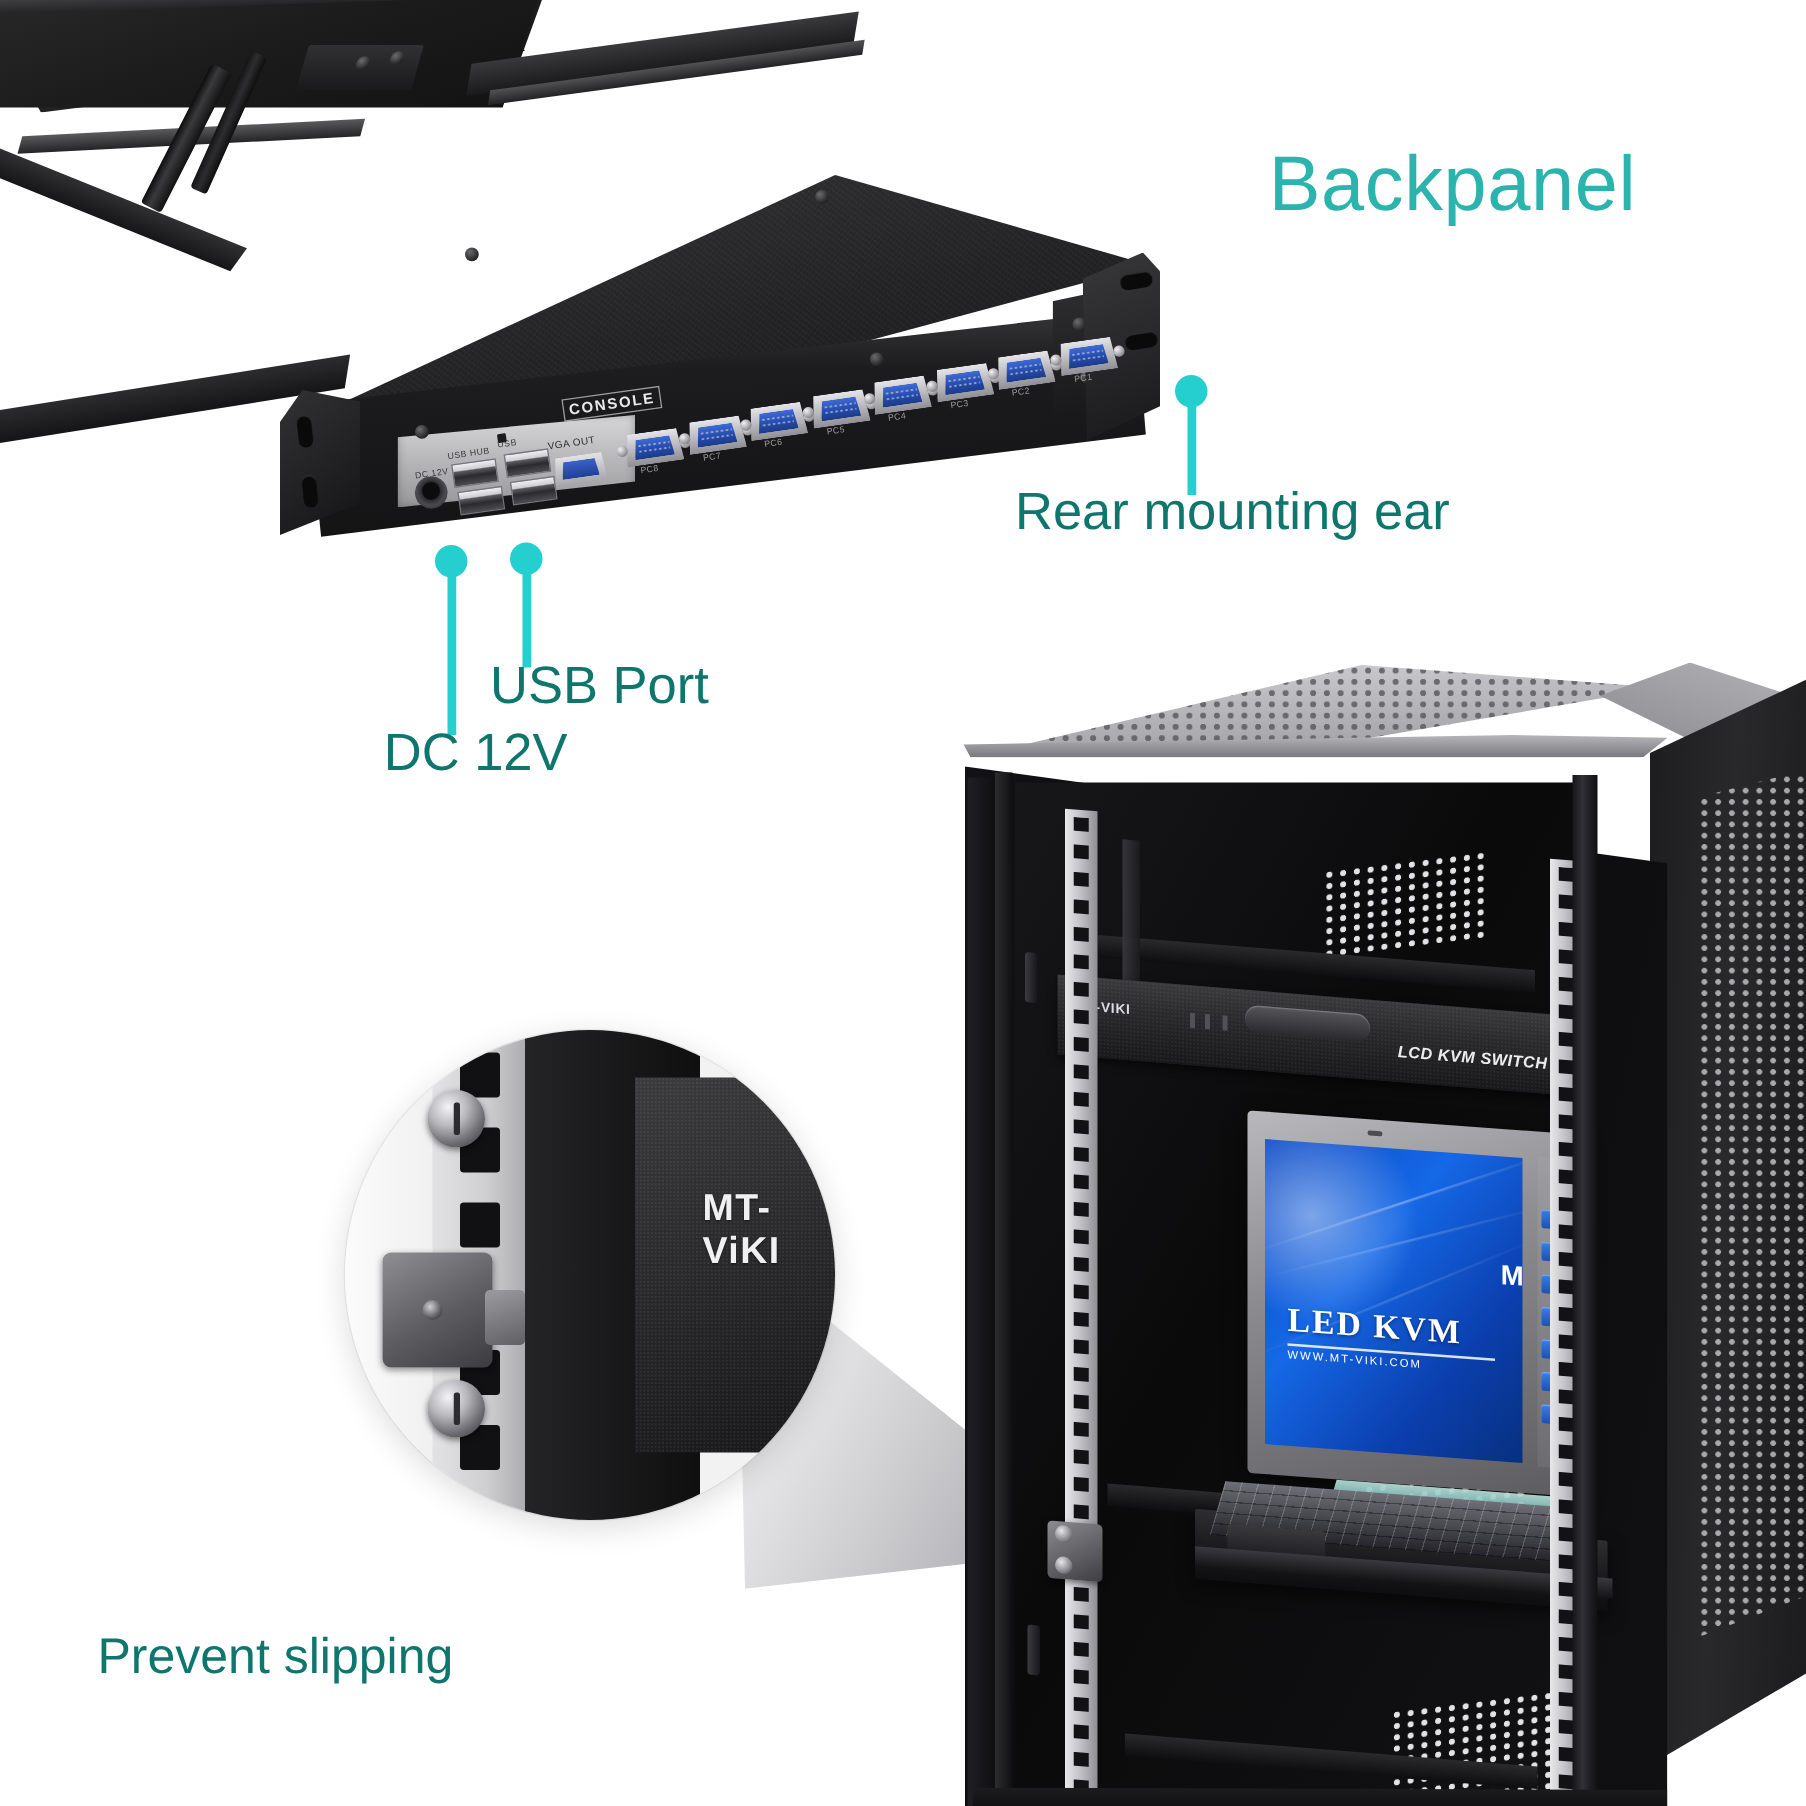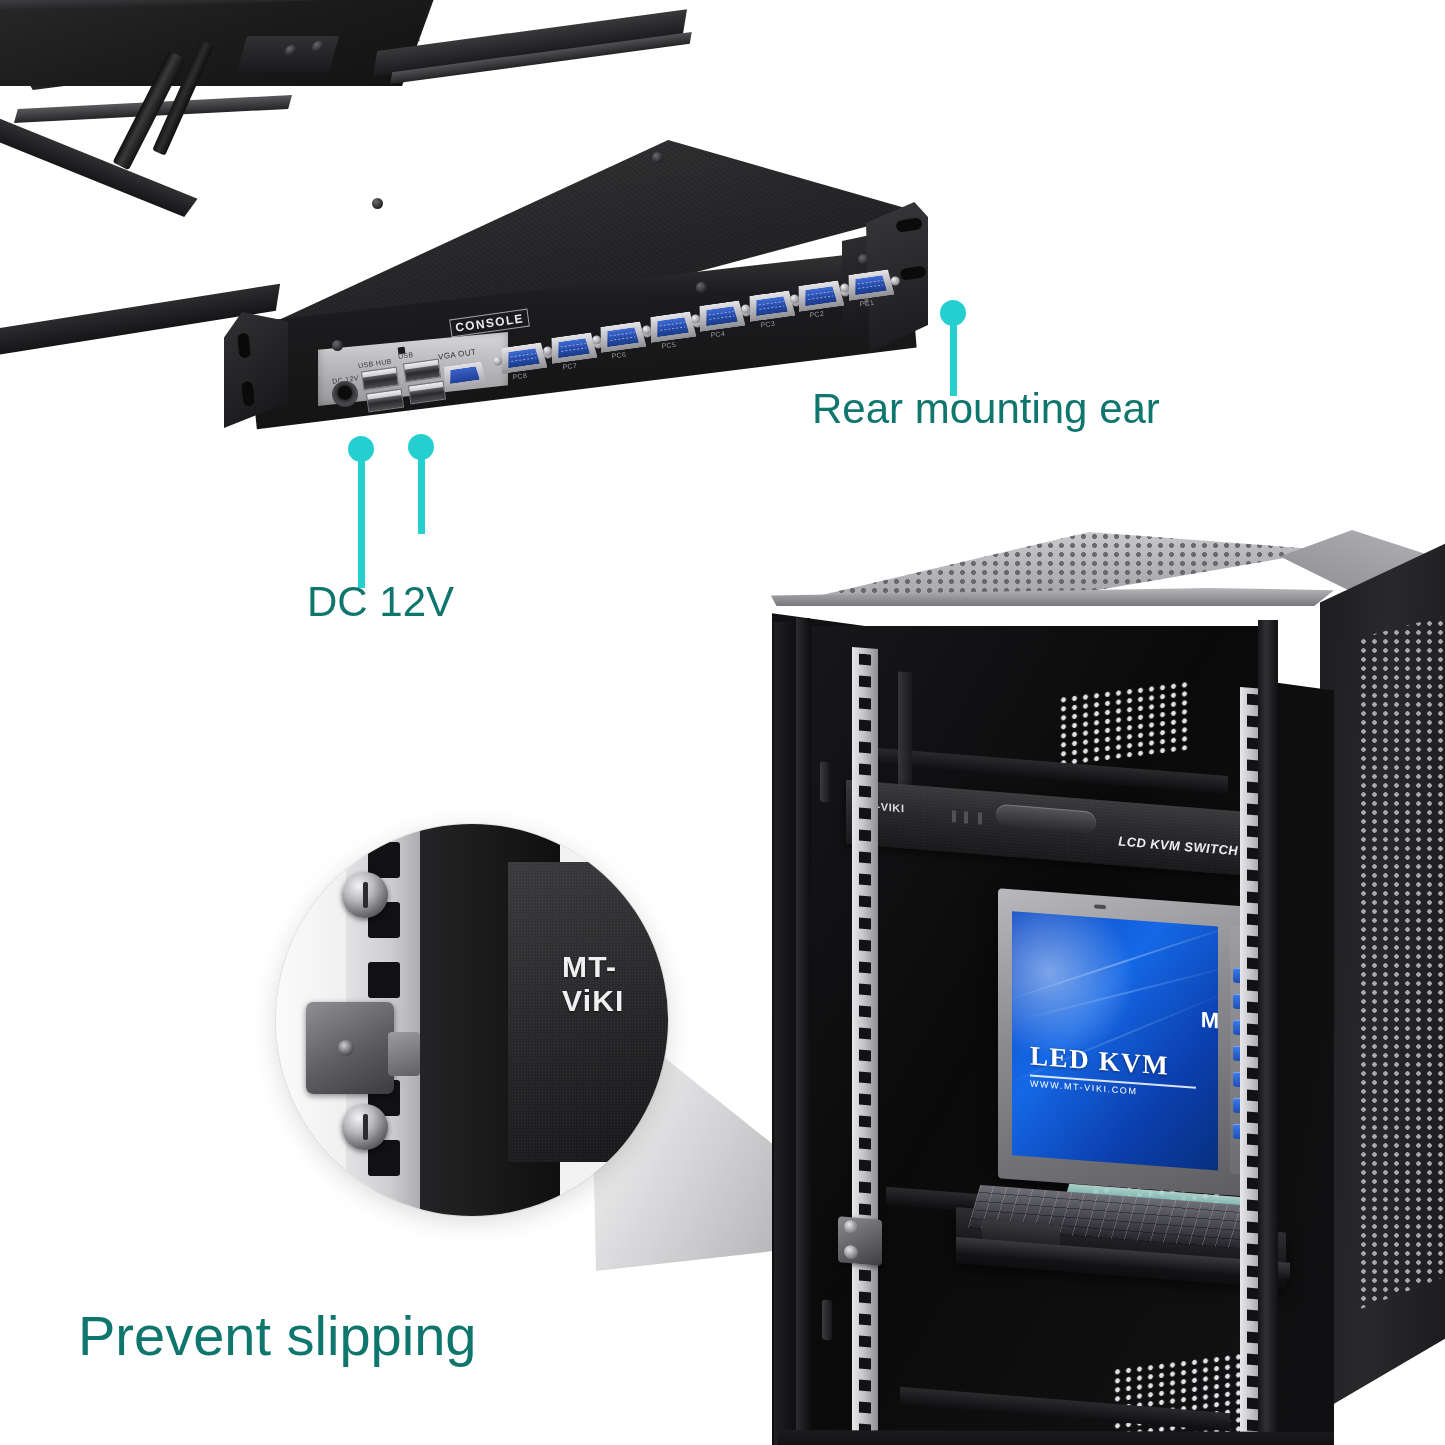--- a/index.html
+++ b/index.html
@@ -8,21 +8,21 @@
 
   
   .label-teal{position:absolute;color:#2BB3AD;font-weight:400;letter-spacing:.5px;white-space:nowrap;}
   .label-dark{position:absolute;color:#0f766e;font-weight:400;white-space:nowrap;}
 
   #txt-backpanel{left:1015px;top:112px;font-size:62px;}
   #txt-rearmount{left:812px;top:385px;font-size:42px;}
   #txt-usbport{left:392px;top:524px;font-size:42px;}
   #txt-dc12v{left:307px;top:578px;font-size:42px;}
   #txt-autolock{left:78px;top:1214px;font-size:76px;}
-  #txt-prevent{left:78px;top:1303px;font-size:56px;}
+  #txt-prevent{left:78px;top:1303px;font-size:40px;}
 
   
   .pin{position:absolute;}
   .pin .dot{position:absolute;border-radius:50%;background:#25CFCF;left:0;top:0;}
   .pin .stem{position:absolute;background:#25CFCF;}
 
   #pin-rear{left:940px;top:300px;}
   #pin-rear .dot{width:26px;height:26px;}
   #pin-rear .stem{width:7px;height:76px;left:9.5px;top:20px;}
 
@@ -553,21 +553,23 @@
   </div>
   <div class="pin" id="pin-usb">
     <span class="stem"></span>
     <span class="dot"></span>
   </div>
   <div class="pin" id="pin-dc">
     <span class="stem"></span>
     <span class="dot"></span>
   </div>
 
+  <div class="label-teal" id="txt-backpanel">Backpanel</div>
   <div class="label-dark" id="txt-rearmount">Rear mounting ear</div>
+  <div class="label-dark" id="txt-usbport">USB Port</div>
   <div class="label-dark" id="txt-dc12v">DC 12V</div>
   <div class="label-dark" id="txt-prevent">Prevent slipping</div>
 
   <div id="mag-cone"></div>
   <div id="mag-circle">
     <div class="mz-white"></div>
     <div class="mz-rail"></div>
     <div class="mz-hole" style="top:18px;"></div>
     <div class="mz-hole" style="top:78px;"></div>
     <div class="mz-hole" style="top:138px;"></div>

